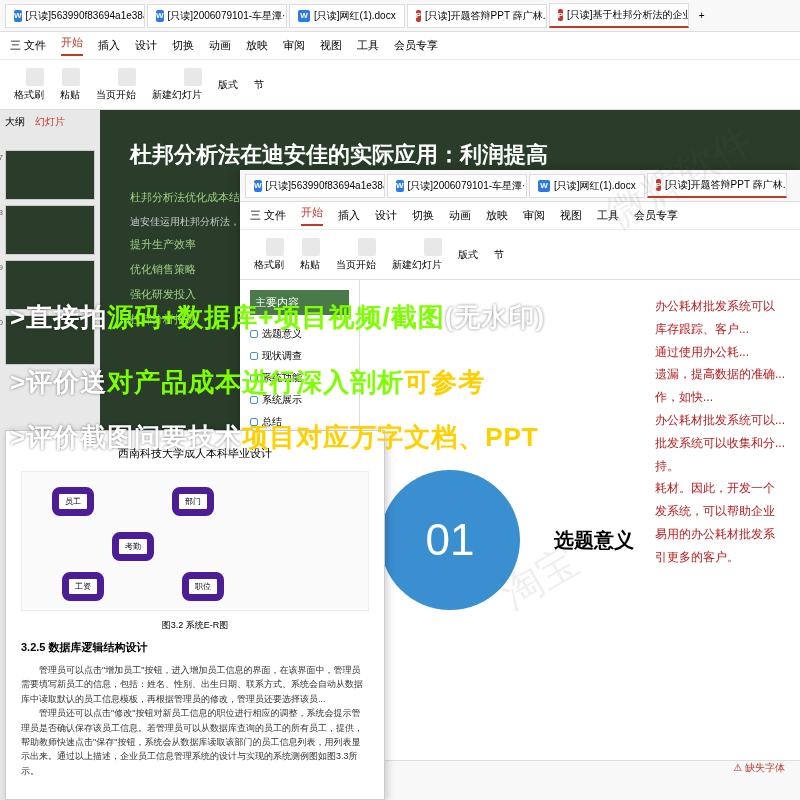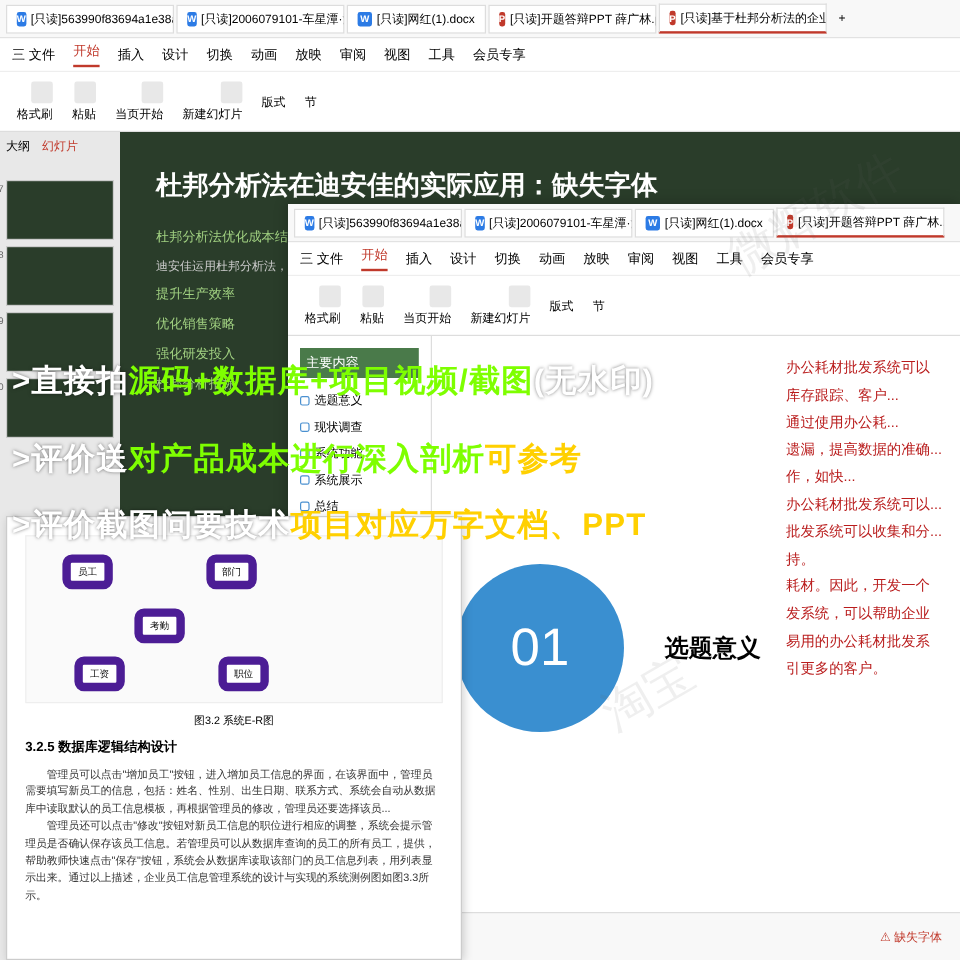--- a/index.html
+++ b/index.html
@@ -30,21 +30,21 @@
 .win2{position:absolute;top:170px;left:240px;width:560px;height:630px;background:#fff;box-shadow:-2px -2px 10px rgba(0,0,0,0.2)}
 .content2{display:flex;height:calc(100% - 110px)}
 .sidebar2{width:120px;background:#fff;padding:10px;border-right:1px solid #ddd}
 .sidebar2 .hdr{background:#4a7a4a;color:#fff;padding:5px;font-size:11px;margin-bottom:8px}
 .sidebar2 .item{font-size:10px;padding:4px 0;display:flex;align-items:center;gap:4px}
 .sidebar2 .bullet{width:8px;height:8px;border:1px solid #4a90d0;border-radius:2px}
 .mainarea{flex:1;padding:20px;display:flex;align-items:center;gap:34px}
 .bigcircle{width:140px;height:140px;background:#3a8fd0;border-radius:50%;display:flex;align-items:center;justify-content:center;color:#fff;font-size:44px;font-weight:300}
 .circletext{font-size:20px;font-weight:bold}
 .bodytext{position:absolute;right:0;top:290px;width:150px;font-size:12px;line-height:1.9;color:#b91c1c;padding:5px}
-.footer2{position:absolute;bottom:0;left:0;right:0;height:40px;background:#f8f8f8;border-top:1px solid #ddd;display:flex;align-items:center;padding:0 15px;font-size:10px;color:#888}
+.footer2{position:absolute;bottom:0;left:0;right:0;height:40px;background:#f8f8f8;border-top:1px solid #ddd;display:flex;align-items:flex-start;padding:0 15px;font-size:10px;color:#888}
 .docwin{position:absolute;top:430px;left:5px;width:380px;height:370px;background:#fff;border:1px solid #ccc;box-shadow:2px 2px 8px rgba(0,0,0,0.2);padding:15px;font-size:10px}
 .docwin .title{text-align:center;margin-bottom:10px;font-size:11px}
 .docwin .diagram{height:140px;background:#fafafa;border:1px solid #eee;margin-bottom:8px;position:relative}
 .diagram .node{position:absolute;border:7px solid #4c1d95;background:#fff;padding:2px 6px;font-size:8px;border-radius:8px}
 .docwin .caption{text-align:center;font-size:9px;margin:8px 0}
 .docwin h3{font-size:11px;margin:8px 0}
 .docwin p{font-size:9px;line-height:1.6;text-indent:2em;color:#333}
 .overlay-text{position:absolute;left:10px;font-size:26px;font-weight:bold;z-index:100;letter-spacing:1px}
 .ov1{top:300px}
 .ov2{top:365px}
@@ -131,21 +131,21 @@
           <span class="slideno">18</span>
         </div>
       <div class="thumb dark">
           <span class="slideno">19</span>
         </div>
       <div class="thumb dark">
           <span class="slideno">20</span>
         </div>
     </div>
     <div class="mainslide">
-      <h1>杜邦分析法在迪安佳的实际应用：缺失字体</h1>
+      <h1>杜邦分析法在迪安佳的实际应用：利润提高</h1>
       <div class="sub">杜邦分析法优化成本结构</div>
       <p>迪安佳运用杜邦分析法，对产品成本进行深入剖析，发现原材料成本占比过高，通过改进采购策略，有效降低原材料成本30%</p>
       <div class="sub">提升生产效率</div>
       <div class="sub">优化销售策略</div>
       <div class="sub">强化研发投入</div>
       <div class="sub">杜邦分析指标</div>
     </div>
   </div>
 </div>
 
@@ -249,20 +249,21 @@
   <div>办公耗材批发系统可以...</div>
     <div>批发系统可以收集和分...</div>
     <div>持。</div>
     <div>耗材。因此，开发一个</div>
     <div>发系统，可以帮助企业</div>
   <div>易用的办公耗材批发系</div>
     <div>引更多的客户。</div>
 </div>
 
 <div class="docwin">
+  <div class="title">西南科技大学成人本科毕业设计</div>
   <div class="diagram">
     <div class="node" style="top:15px;left:30px">员工</div>
     <div class="node" style="top:15px;left:150px">部门</div>
     <div class="node" style="top:60px;left:90px">考勤</div>
     <div class="node" style="top:100px;left:40px">工资</div>
     <div class="node" style="top:100px;left:160px">职位</div>
   </div>
   <div class="caption">图3.2 系统E-R图</div>
   <h3>3.2.5 数据库逻辑结构设计</h3>
   <p>管理员可以点击"增加员工"按钮，进入增加员工信息的界面，在该界面中，管理员需要填写新员工的信息，包括：姓名、性别、出生日期、联系方式、系统会自动从数据库中读取默认的员工信息模板，再根据管理员的修改，管理员还要选择该员...</p>

